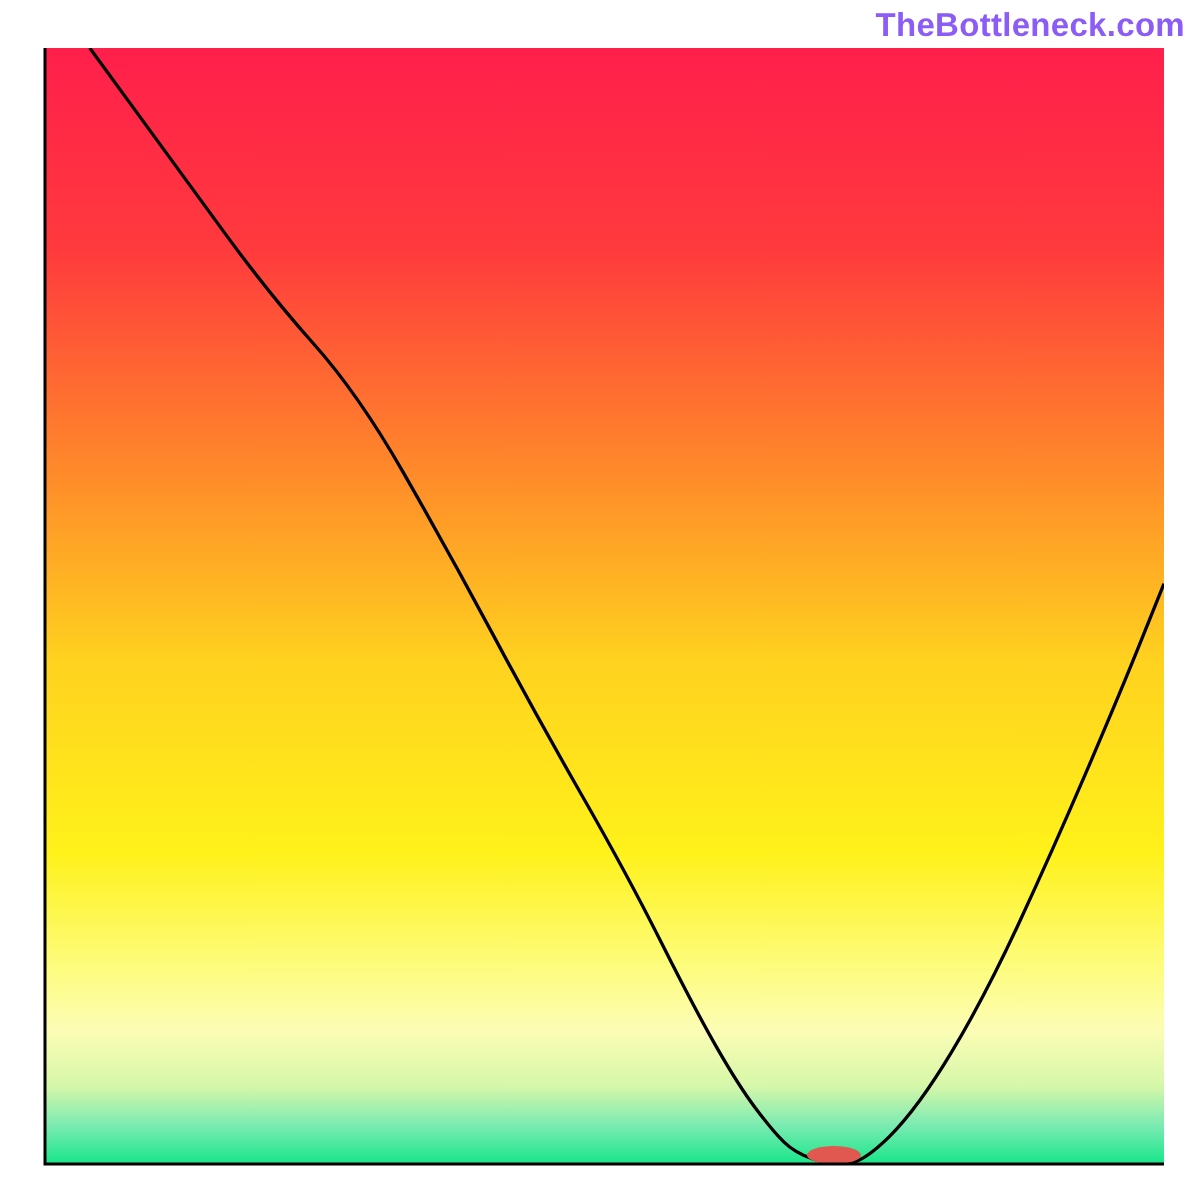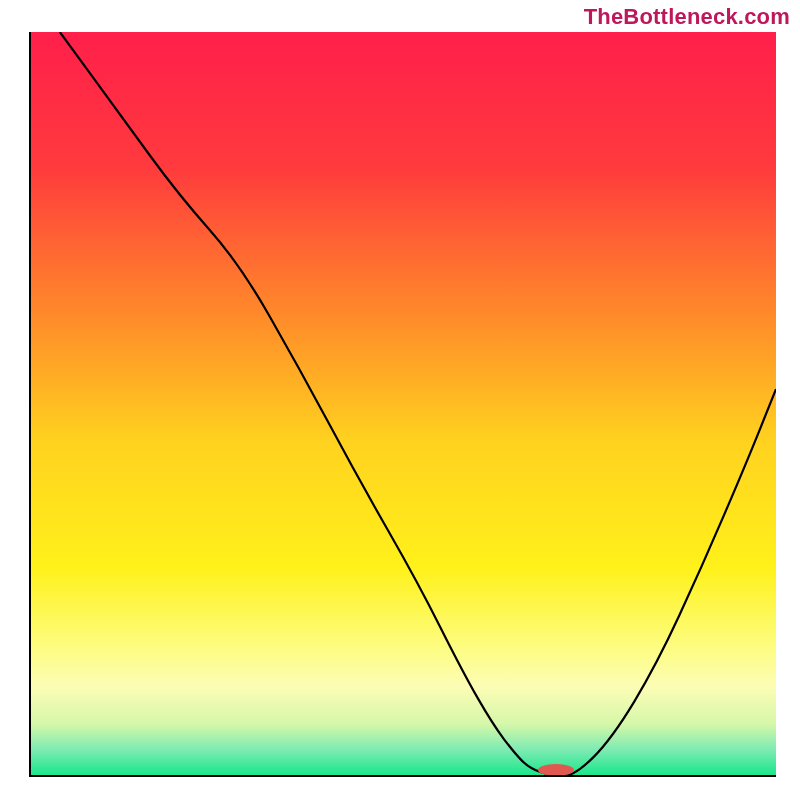--- a/index.html
+++ b/index.html
@@ -15,21 +15,21 @@
     position: relative;
     width: 800px;
     height: 800px;
   }
   .watermark {
     position: absolute;
     top: 4px;
     right: 10px;
     font-size: 22px;
     font-weight: 600;
-    color: #be185d;
+    color: #8b5cf6;
     letter-spacing: 0.2px;
     z-index: 10;
   }
   svg.plot {
     position: absolute;
     left: 0;
     top: 0;
   }
 </style>
 </head>

